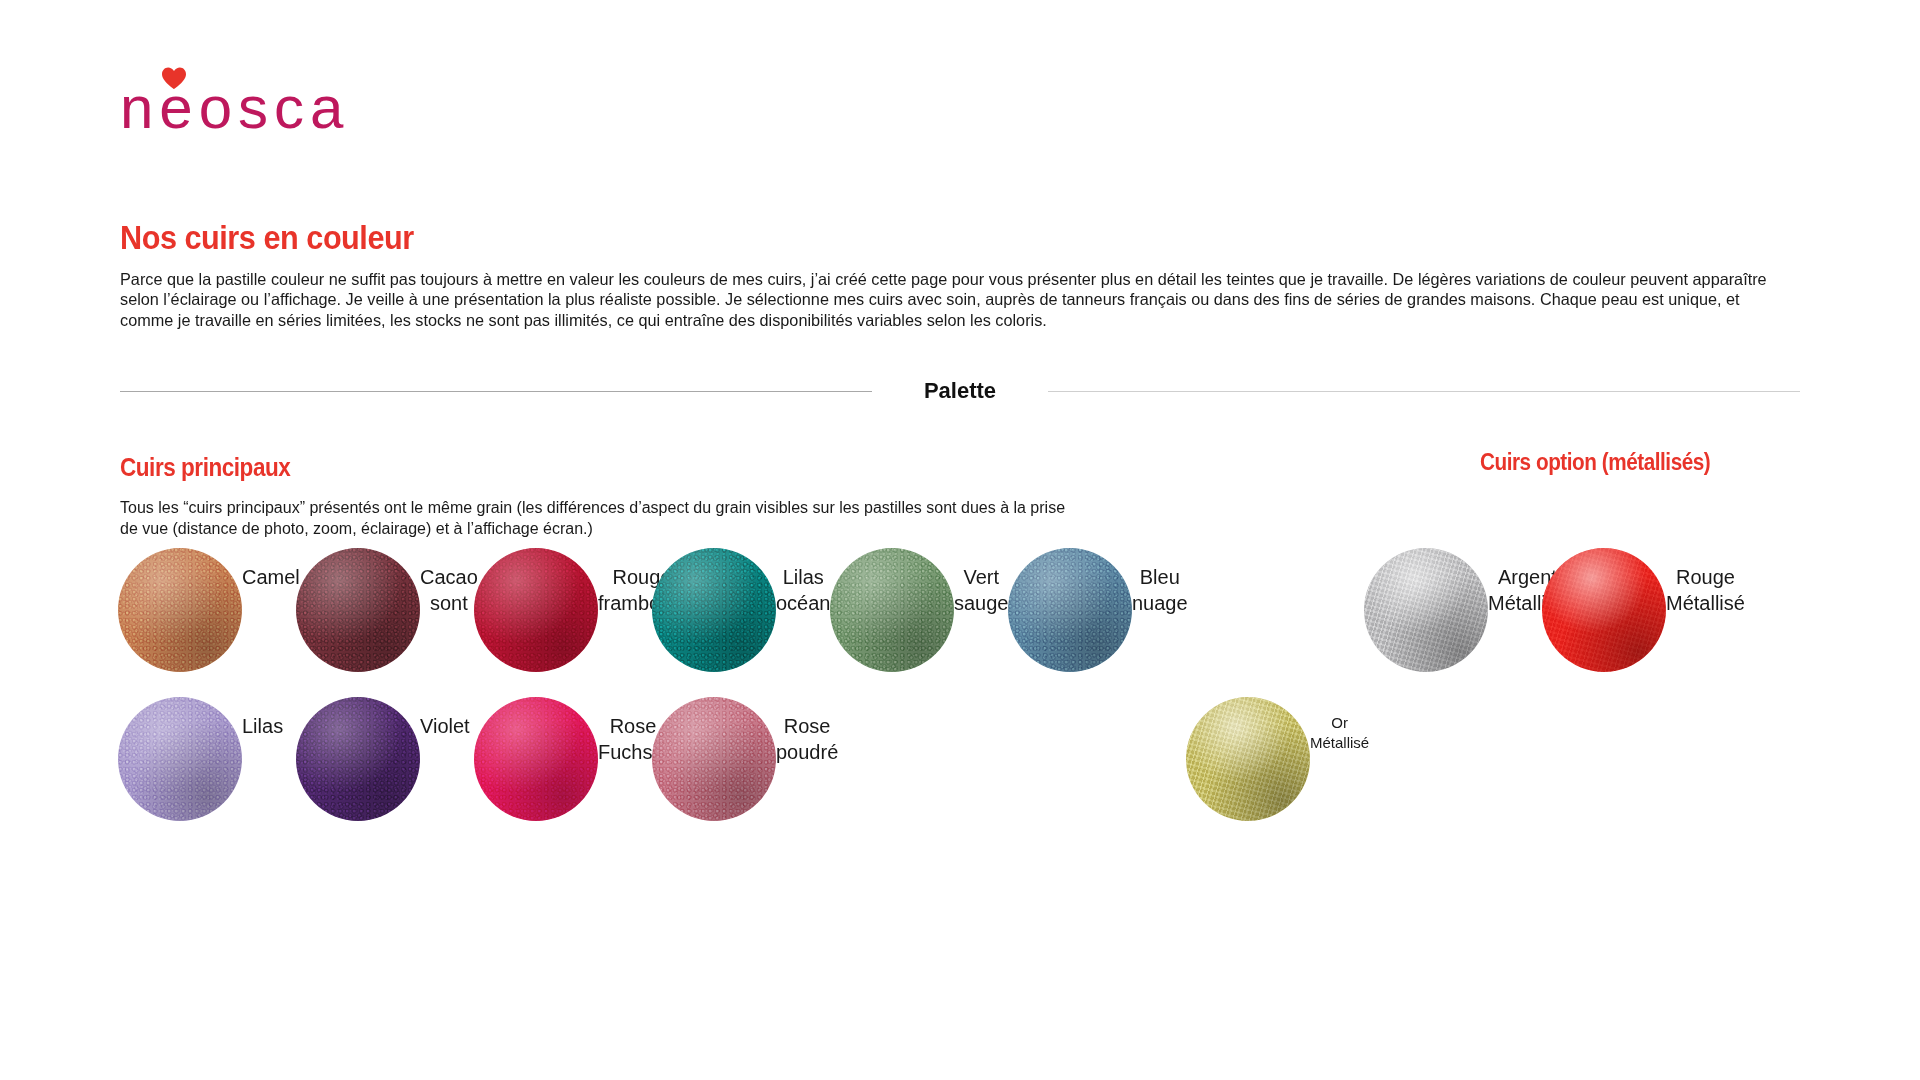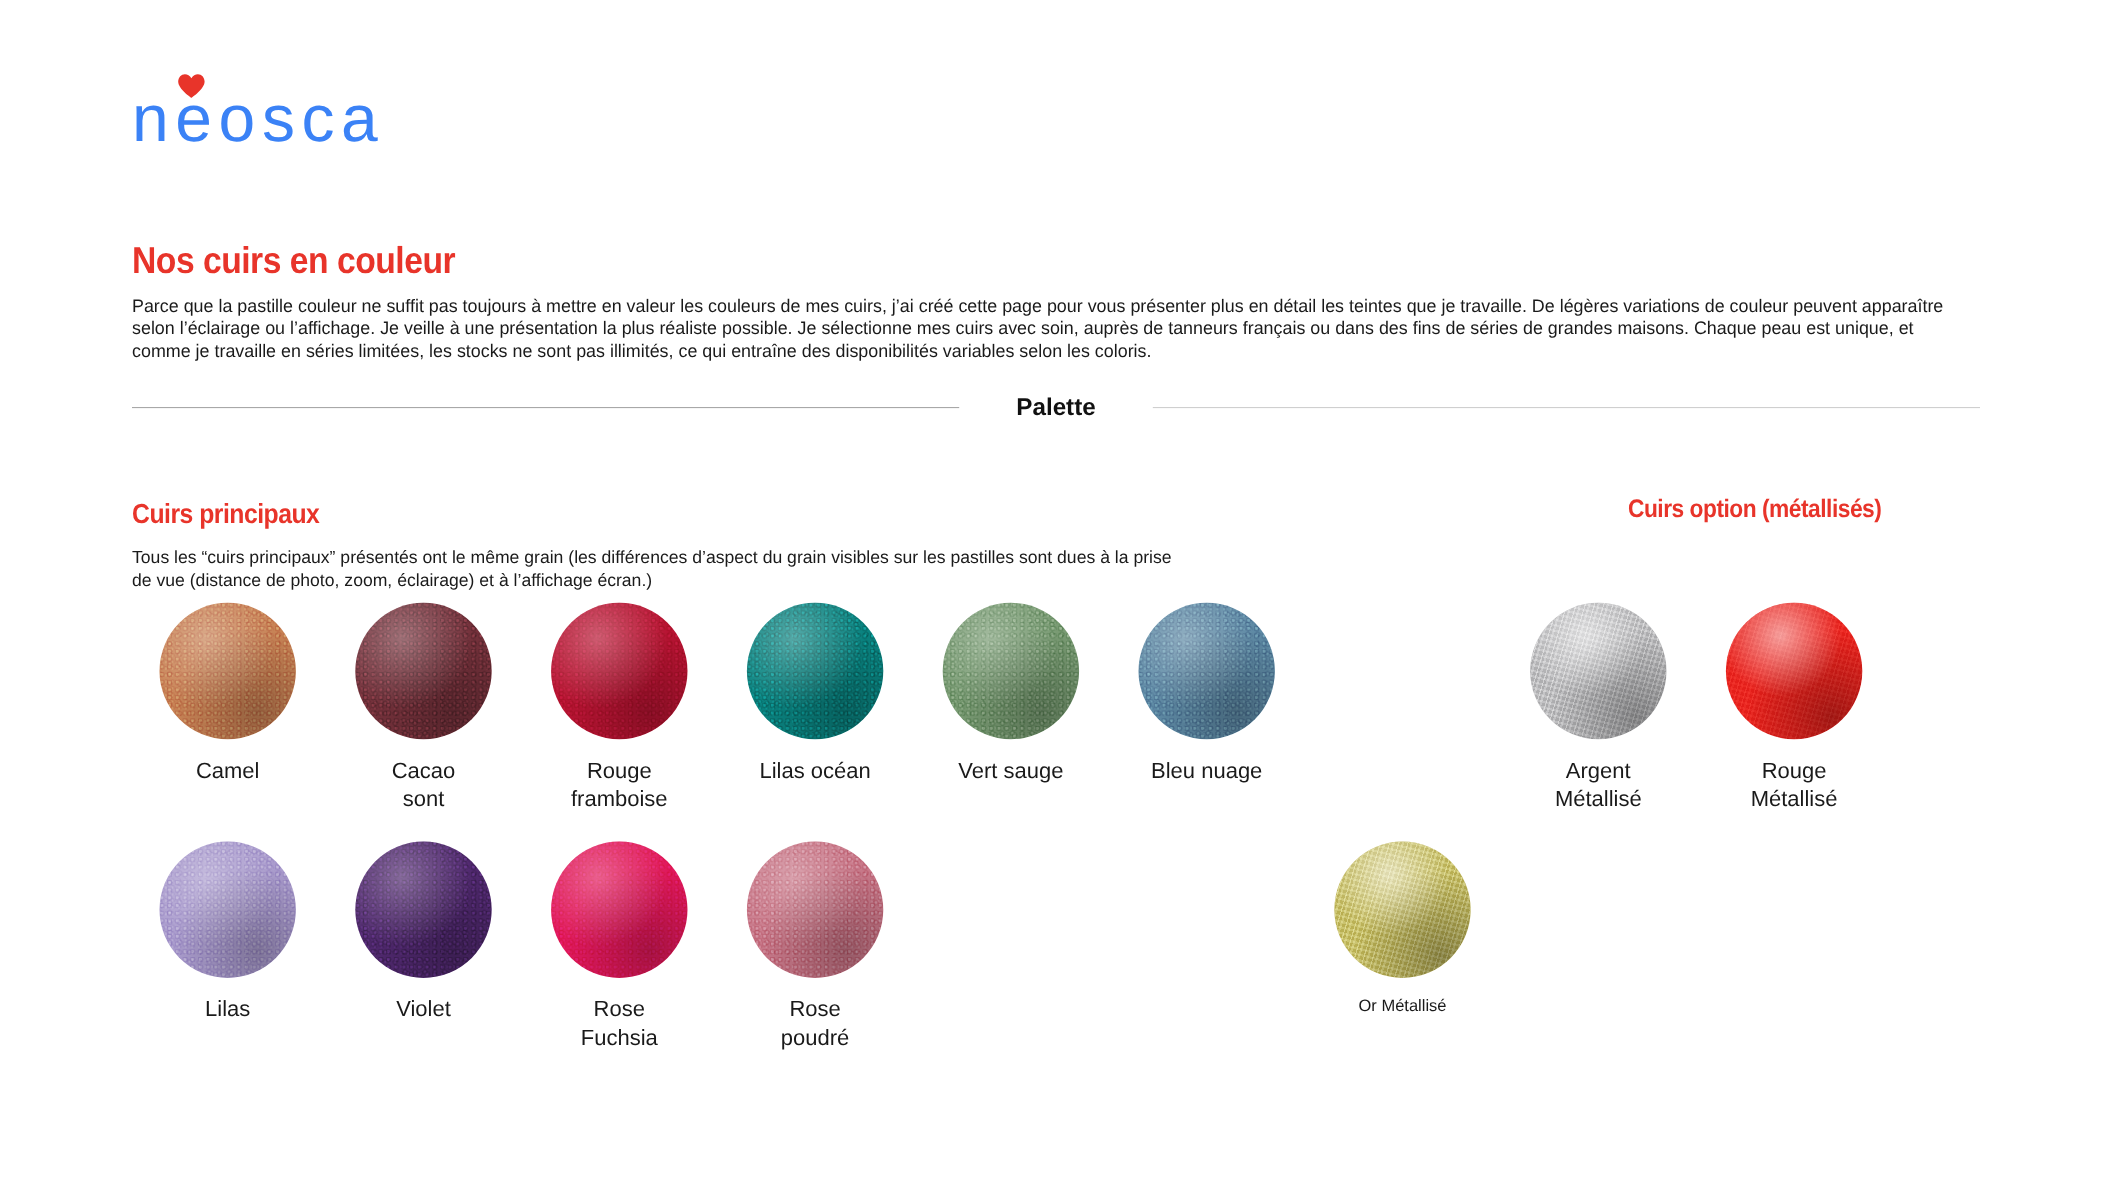--- a/index.html
+++ b/index.html
@@ -23,21 +23,21 @@
     left: 120px;
     top: 60px;
     width: 260px;
     height: 80px;
   }
   .logo-wordmark {
     font-family: "Liberation Sans", sans-serif;
     font-size: 60px;
     font-weight: 300;
     letter-spacing: 6px;
-    color: #3b82f6;
+    color: #be185d;
     line-height: 1;
     position: absolute;
     left: 0;
     top: 18px;
     white-space: nowrap;
   }
   .logo-heart {
     position: absolute;
     left: 41px;
     top: 6px;
@@ -70,21 +70,21 @@
     line-height: 20.5px;
     color: #1a1a1a;
     transform: scaleX(0.985);
     transform-origin: left top;
   }
 
   
   .palette-divider {
     position: absolute;
     left: 120px;
-    top: 355px;
+    top: 376px;
     width: 1680px;
     height: 30px;
     display: flex;
     align-items: center;
     gap: 0;
     text-align: center;
   }
   .divider-rule {
     height: 1px;
     background: #a8a8a8;
@@ -129,22 +129,22 @@
     width: 1700px;
   }
   .swatch-row {
     display: flex;
     align-items: flex-start;
   }
   .swatch-row.row-2 { margin-top: 25px; }
   .swatch-cell {
     width: 178px;
     display: flex;
-    flex-direction: column;
-    align-items: center;
+    flex-direction: row;
+    align-items: flex-start;
     flex: 0 0 auto;
   }
   .swatch-cell.spacer { visibility: hidden; }
 
   .swatch-disc {
     width: 124px;
     height: 124px;
     border-radius: 50%;
     position: relative;
     overflow: hidden;

